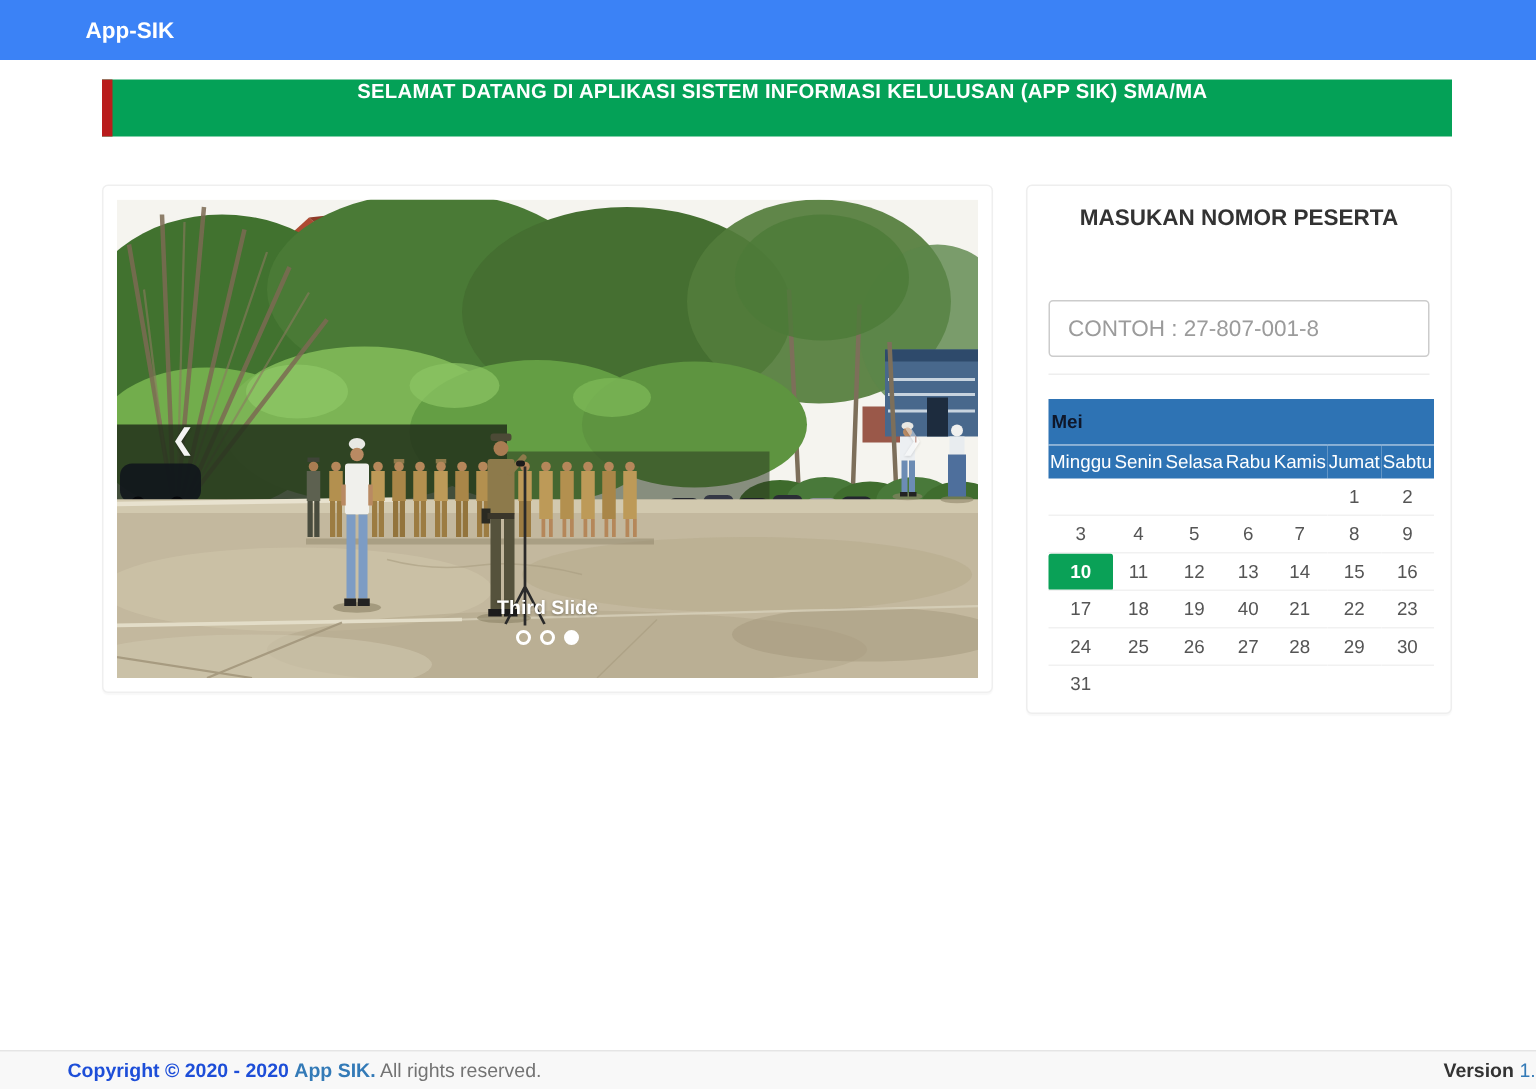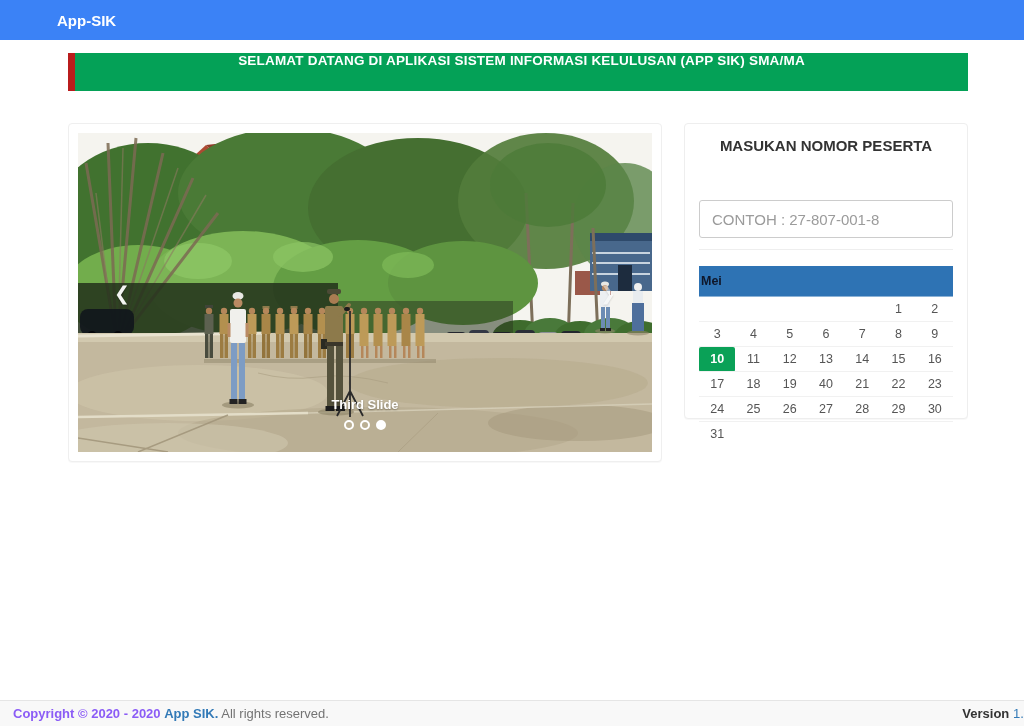--- a/index.html
+++ b/index.html
@@ -44,21 +44,21 @@
   }
   .indicator.active{background:#fff;}
   .carousel-control{
     position:absolute;top:50%;transform:translateY(-50%);
     color:#fff;font-size:19px;cursor:pointer;text-shadow:0 1px 2px rgba(0,0,0,.3);
   }
   .carousel-control.prev{left:36px;opacity:.95;}
   .carousel-control.next{right:36px;opacity:.45;}
   
   .search-card{
-    position:absolute;left:684px;top:123px;width:284px;height:296px;
+    position:absolute;left:684px;top:123px;width:284px;height:353px;
     background:#fff;border:1px solid #eeeeee;border-radius:4px;
     box-sizing:border-box;padding:13px 14px;box-shadow:0 1px 1px rgba(0,0,0,.03);
   }
   .search-card h4{
     margin:0 0 12px 0;text-align:center;font-size:15px;color:#333;font-weight:bold;
   }
   .peserta-input{
     width:100%;height:38px;box-sizing:border-box;border:1px solid #ccc;border-radius:3px;
     padding:0 12px;font-size:15px;color:#555;font-family:"Liberation Sans",sans-serif;outline:none;margin-top:34px;
   }
@@ -90,21 +90,21 @@
     background:#0aa157;color:#fff;font-weight:bold;border-radius:2px;
   }
   .calendar td.empty{cursor:default;}
   
   .footer{
     position:absolute;left:0;bottom:0;width:1024px;height:26px;
     background:#f8f8f8;border-top:1px solid #e5e5e5;box-sizing:border-box;
     font-size:13px;display:flex;align-items:center;
   }
   .footer .left{margin-left:13px;color:#737373;white-space:nowrap;}
-  .footer .left b{color:#8b5cf6;}
+  .footer .left b{color:#1d4ed8;margin-left:32px;}
   .footer .left .brand-link{color:#337ab7;font-weight:bold;cursor:pointer;}
   .footer .right{margin-left:auto;margin-right:-7px;white-space:nowrap;color:#337ab7;}
   .footer .right b{color:#333;}
 </style>
 </head>
 <body>
 
 <nav class="navbar">
   <span class="brand">App-SIK</span>
 </nav>
@@ -322,20 +322,29 @@
 <div class="search-card">
   <h4>MASUKAN NOMOR PESERTA</h4>
   <input class="peserta-input" type="text" placeholder="CONTOH : 27-807-001-8" style="">
   <hr>
   <div class="calendar">
     <table>
       <thead>
         <tr>
             <th class="month" colspan="7">Mei</th>
           </tr>
+        <tr id="weekday-row">
+            <th class="wd">Minggu</th>
+            <th class="wd">Senin</th>
+            <th class="wd">Selasa</th>
+            <th class="wd">Rabu</th>
+            <th class="wd">Kamis</th>
+            <th class="wd">Jumat</th>
+            <th class="wd">Sabtu</th>
+          </tr>
       </thead>
       <tbody id="calendar-body">
           <tr>
             <td class="empty"></td>
             <td class="empty"></td>
             <td class="empty"></td>
             <td class="empty"></td>
             <td class="empty"></td>
             <td>1</td>
             <td>2</td>

